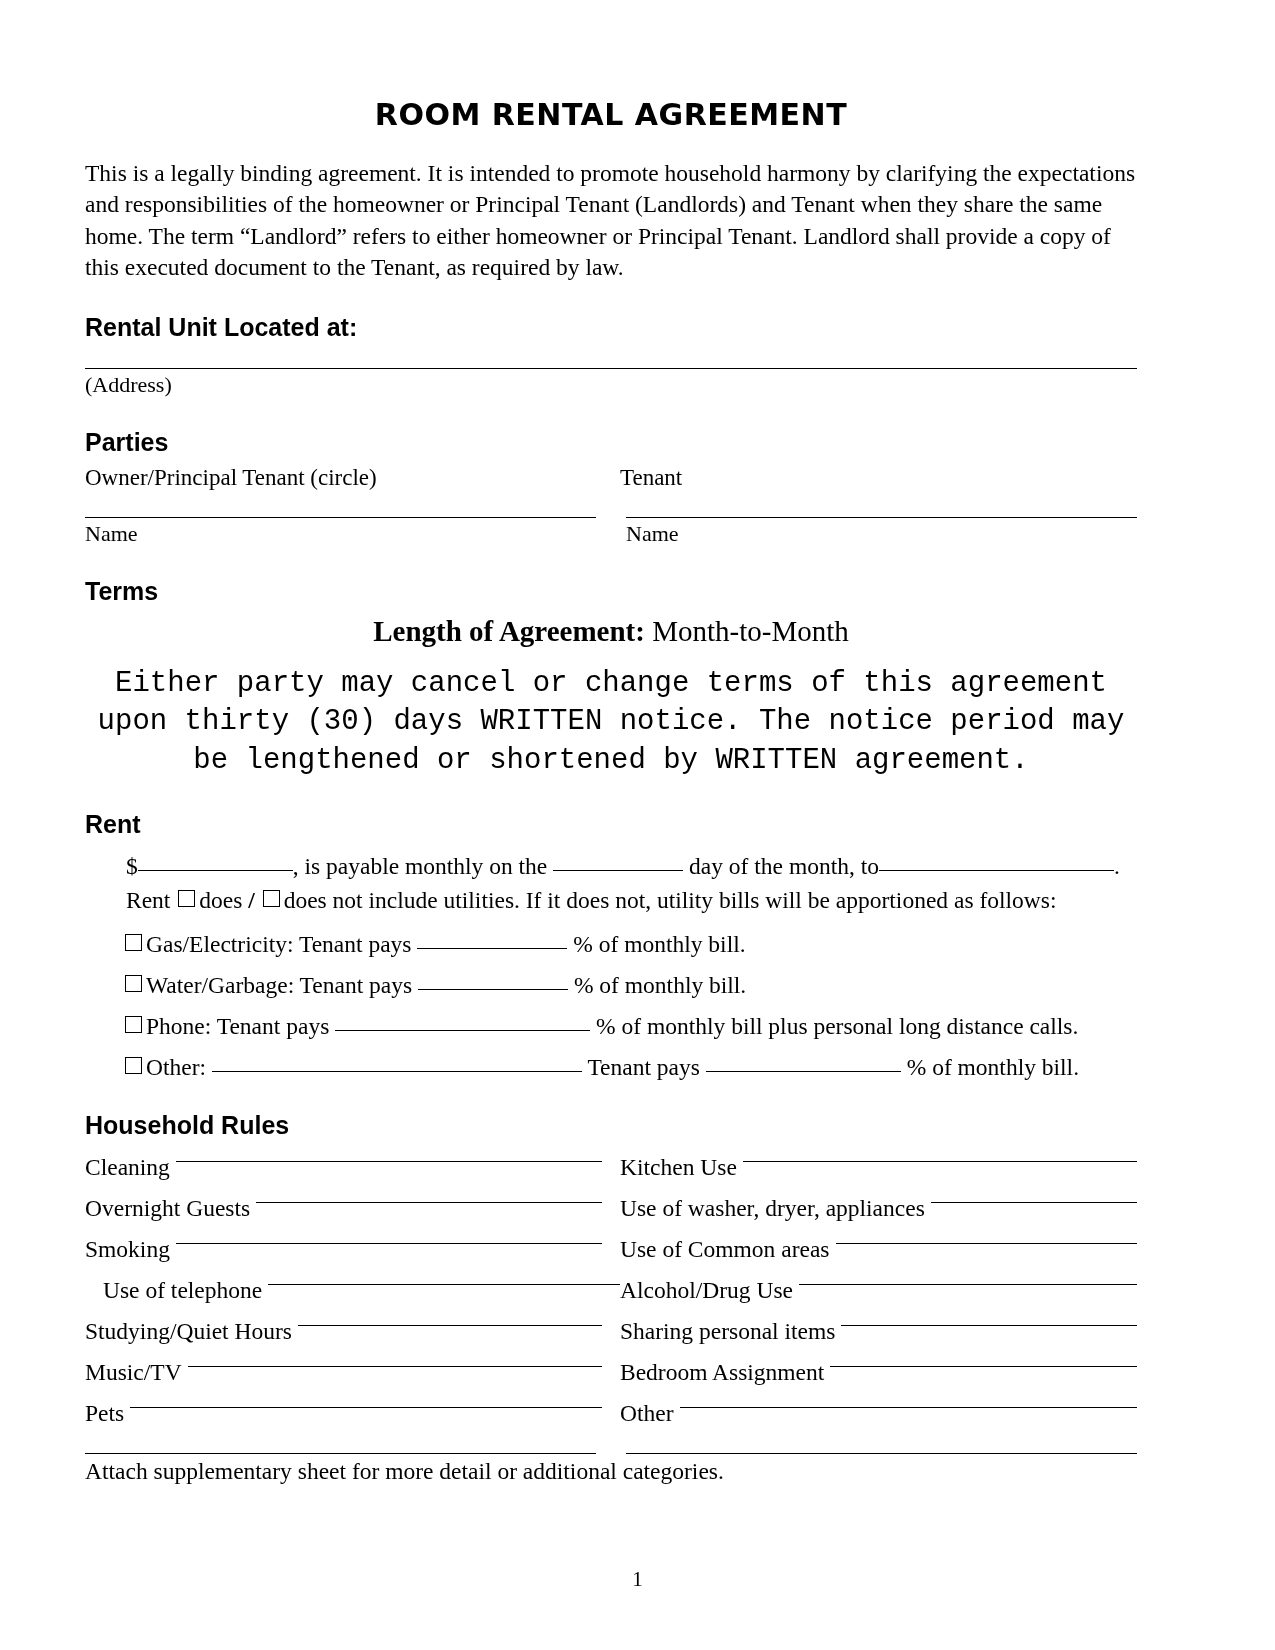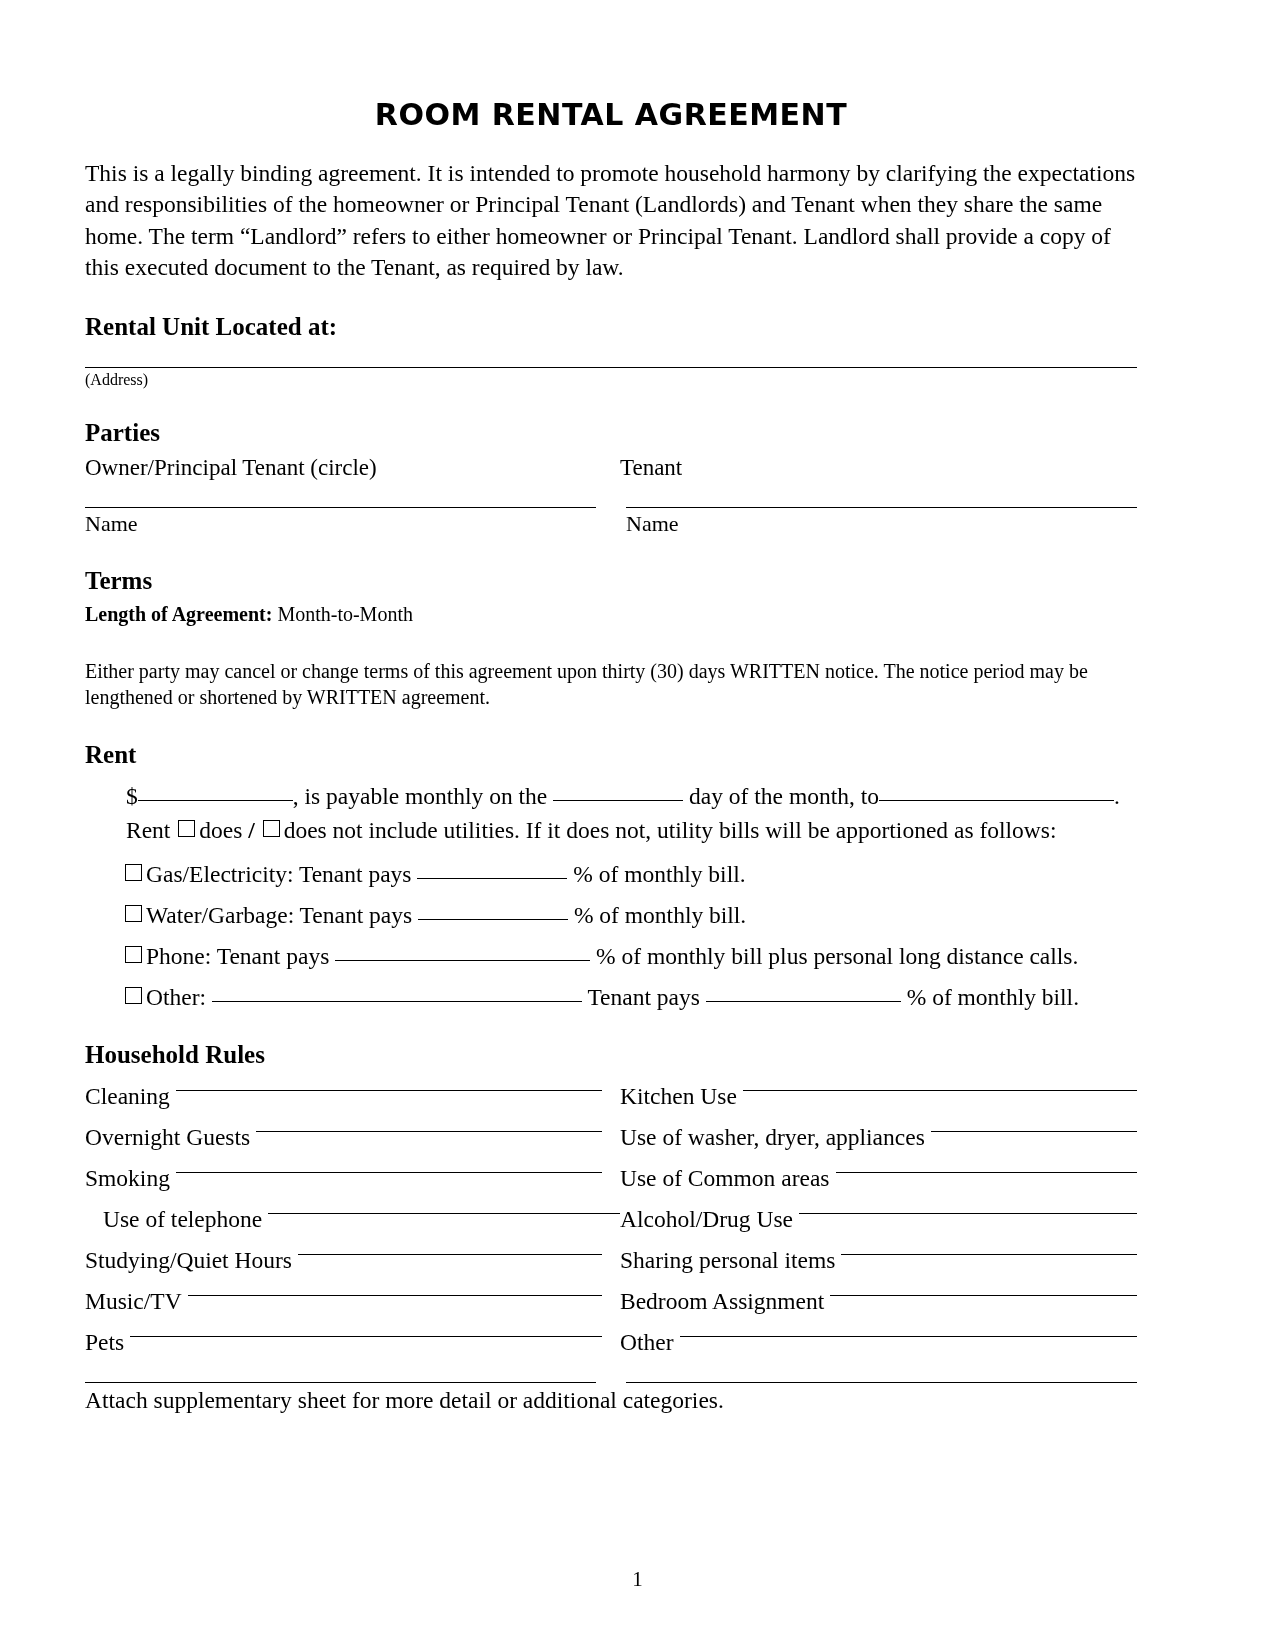--- a/index.html
+++ b/index.html
@@ -29,33 +29,33 @@
     text-align: center;
     margin: 12px 0 26px 0;
   }
   .intro {
     font-size: 23.5px;
     line-height: 1.33;
     text-align: left;
     margin: 0 0 10px 0;
   }
   h2.section {
-    font-family: Liberation Serif, serif;
+    font-family: Liberation Sans, sans-serif;
     font-weight: bold;
     font-size: 25px;
     margin: 30px 0 4px 0;
   }
 
   .rule-line {
     border-bottom: 1.6px solid #000;
     height: 0;
   }
   .addr-line { margin-top: 26px; }
   .caption {
-    font-size: 16px;
+    font-size: 22px;
     margin-top: 3px;
   }
 
   .parties-row {
     display: flex;
     margin-top: 8px;
   }
   .parties-col {
     width: 50%;
     font-size: 23px;
@@ -68,23 +68,24 @@
     gap: 30px;
     font-family: Liberation Serif, serif;
   }
   .name-lines .nl {
     width: 50%;
   }
   .name-lines .nl .rule-line { width: 100%; }
   .name-lines .nl .caption { font-size: 22px; }
 
   .body-text {
-    font-size: 20px;
+    font-size: 29px;
     line-height: 1.33;
     margin: 6px 0 0 0;
+    text-align: center;
   }
   .bold-lead { font-weight: bold; }
 
   .rent-block { margin-top: 10px; }
   .rent-line {
     font-size: 23.5px;
     line-height: 1.45;
     white-space: nowrap;
     margin-left: 41px;
   }
@@ -175,21 +176,21 @@
       <div class="rule-line"></div>
       <div class="caption">Name</div>
     </div>
   </div>
 
   <h2 class="section">Terms</h2>
   <div class="body-text">
     <span class="bold-lead">Length of Agreement:</span>
     <span>Month-to-Month</span>
   </div>
-  <p class="body-text" style="margin-top:30px;">Either party may cancel or change terms of this agreement upon thirty (30) days WRITTEN notice. The notice period may be lengthened or shortened by WRITTEN agreement.</p>
+  <p class="body-text" style="margin-top:14px;font-family:Liberation Mono, monospace;">Either party may cancel or change terms of this agreement upon thirty (30) days WRITTEN notice. The notice period may be lengthened or shortened by WRITTEN agreement.</p>
 
   <h2 class="section">Rent</h2>
   <div class="rent-block">
     <div class="rent-line">
       <span>$</span><span class="fill" style="width:155px;"></span><span>, is payable monthly on the</span>
       <span class="fill" style="width:130px;"></span>
       <span>day of the month, to</span><span class="fill" style="width:235px;"></span><span>.</span>
     </div>
     <div class="rent-line">
       <span>Rent</span>

